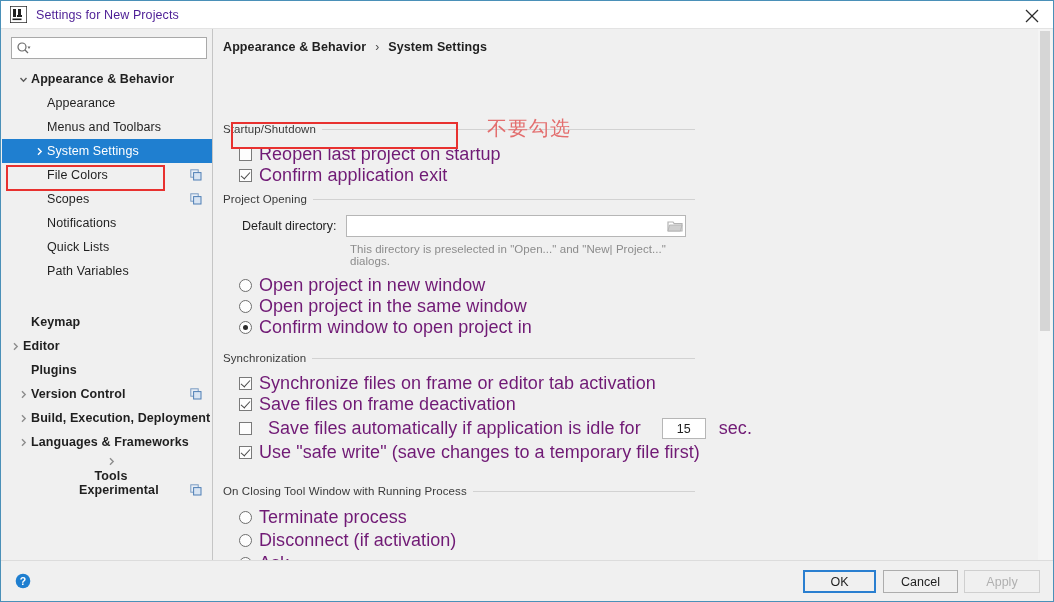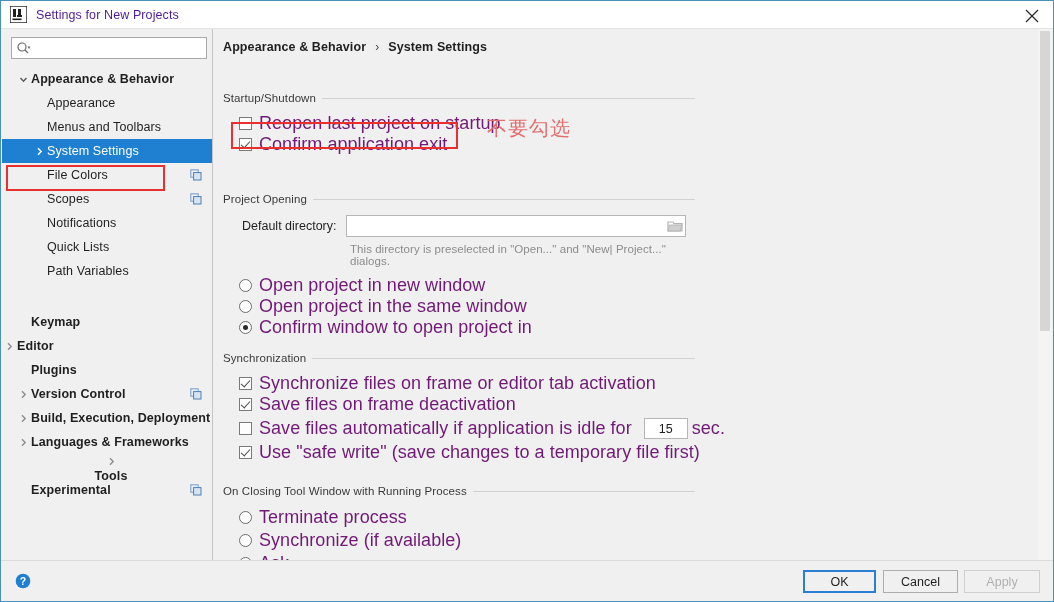--- a/index.html
+++ b/index.html
@@ -348,21 +348,21 @@
             <span class="tlabel">Quick Lists</span>
           </div>
           <div class="tree-row" style="padding-left: 30px;">
             <span class="twisty"></span>
             <span class="tlabel">Path Variables</span>
           </div>
           <div class="tree-row bold" style="padding-left: 14px; margin-top: 27px;">
             <span class="twisty"></span>
             <span class="tlabel">Keymap</span>
           </div>
-          <div class="tree-row bold" style="padding-left: 0;">
+          <div class="tree-row bold" style="padding-left: 6px;">
             <span class="twisty">
               <svg width="11" height="11" viewBox="0 0 11 11">
                 <polyline points="4,2.2 7.2,5.5 4,8.8" fill="none" stroke="#8d8d8d" stroke-width="1.4"></polyline>
               </svg>
             </span>
             <span class="tlabel">Editor</span>
           </div>
           <div class="tree-row bold" style="padding-left: 14px;">
             <span class="twisty"></span>
             <span class="tlabel">Plugins</span>
@@ -396,42 +396,42 @@
             <span class="tlabel">Languages &amp; Frameworks</span>
           </div>
           <div class="tree-row bold" style="padding-left: 14px; flex-direction: column;">
             <span class="twisty">
               <svg width="11" height="11" viewBox="0 0 11 11">
                 <polyline points="4,2.2 7.2,5.5 4,8.8" fill="none" stroke="#8d8d8d" stroke-width="1.4"></polyline>
               </svg>
             </span>
             <span class="tlabel">Tools</span>
           </div>
-          <div class="tree-row bold" style="padding-left: 14px;">
+          <div class="tree-row bold" style="padding-left: 14px; margin-left: 48px;">
             <span class="twisty"></span>
             <span class="tlabel">Experimental</span>
             <span class="copy-badge"><svg width="12" height="12" viewBox="0 0 12 12">
                 <rect x="0.8" y="0.8" width="7.4" height="7.4" fill="#e8eef6" stroke="#7a9bc2" stroke-width="1"></rect>
                 <rect x="3.6" y="3.6" width="7.4" height="7.4" fill="#d8e4f2" stroke="#4f7fb5" stroke-width="1"></rect>
               </svg></span>
           </div>
         </div>
 
       <div class="ann-box" style="left:4px; top:136px; width:159px; height:26px;"></div>
     </div>
 
     <div class="rightpane">
 
       <div class="breadcrumb">
         <span>Appearance &amp; Behavior</span>
         <span class="bc-sep">›</span>
         <span>System Settings</span>
       </div>
 
-      <div class="group" style="top:62px; width:472px;text-align:right;">
+      <div class="group" style="top:93px; width:472px;text-align:right;">
         <div class="group-head">
           <span class="group-title">Startup/Shutdown</span>
           <span class="group-line"></span>
         </div>
         <div style="margin-top:8px; padding-left:16px;">
           <div class="opt-row">
             <span class="cb"></span>
             <span class="opt-label">Reopen last project on startup</span>
           </div>
           <div class="opt-row">
@@ -486,21 +486,21 @@
         </div>
         <div style="margin-top:8px; padding-left:16px;">
           <div class="opt-row">
             <span class="cb checked"></span>
             <span class="opt-label">Synchronize files on frame or editor tab activation</span>
           </div>
           <div class="opt-row">
             <span class="cb checked"></span>
             <span class="opt-label">Save files on frame deactivation</span>
           </div>
-          <div class="opt-row" style="height:27px;">
+          <div class="opt-row" style="height:27px;gap:9px;">
             <span class="cb"></span>
             <span class="opt-label">Save files automatically if application is idle for</span>
             <div class="numfield" style="margin-left:12px;">
               <input type="text" value="15" style="">
             </div>
             <span class="opt-label" style="margin-left:4px;">sec.</span>
           </div>
           <div class="opt-row">
             <span class="cb checked"></span>
             <span class="opt-label">Use "safe write" (save changes to a temporary file first)</span>
@@ -513,21 +513,21 @@
           <span class="group-title">On Closing Tool Window with Running Process</span>
           <span class="group-line"></span>
         </div>
         <div style="margin-top:8px; padding-left:16px;">
           <div class="opt-row" style="height:23px;">
             <span class="rb"></span>
             <span class="opt-label">Terminate process</span>
           </div>
           <div class="opt-row" style="height:23px;">
             <span class="rb"></span>
-            <span class="opt-label">Synchronize (if available)</span>
+            <span class="opt-label">Disconnect (if activation)</span>
           </div>
           <div class="opt-row" style="height:23px;">
             <span class="rb checked"></span>
             <span class="opt-label">Ask</span>
           </div>
         </div>
       </div>
     </div>
   </div>
 

